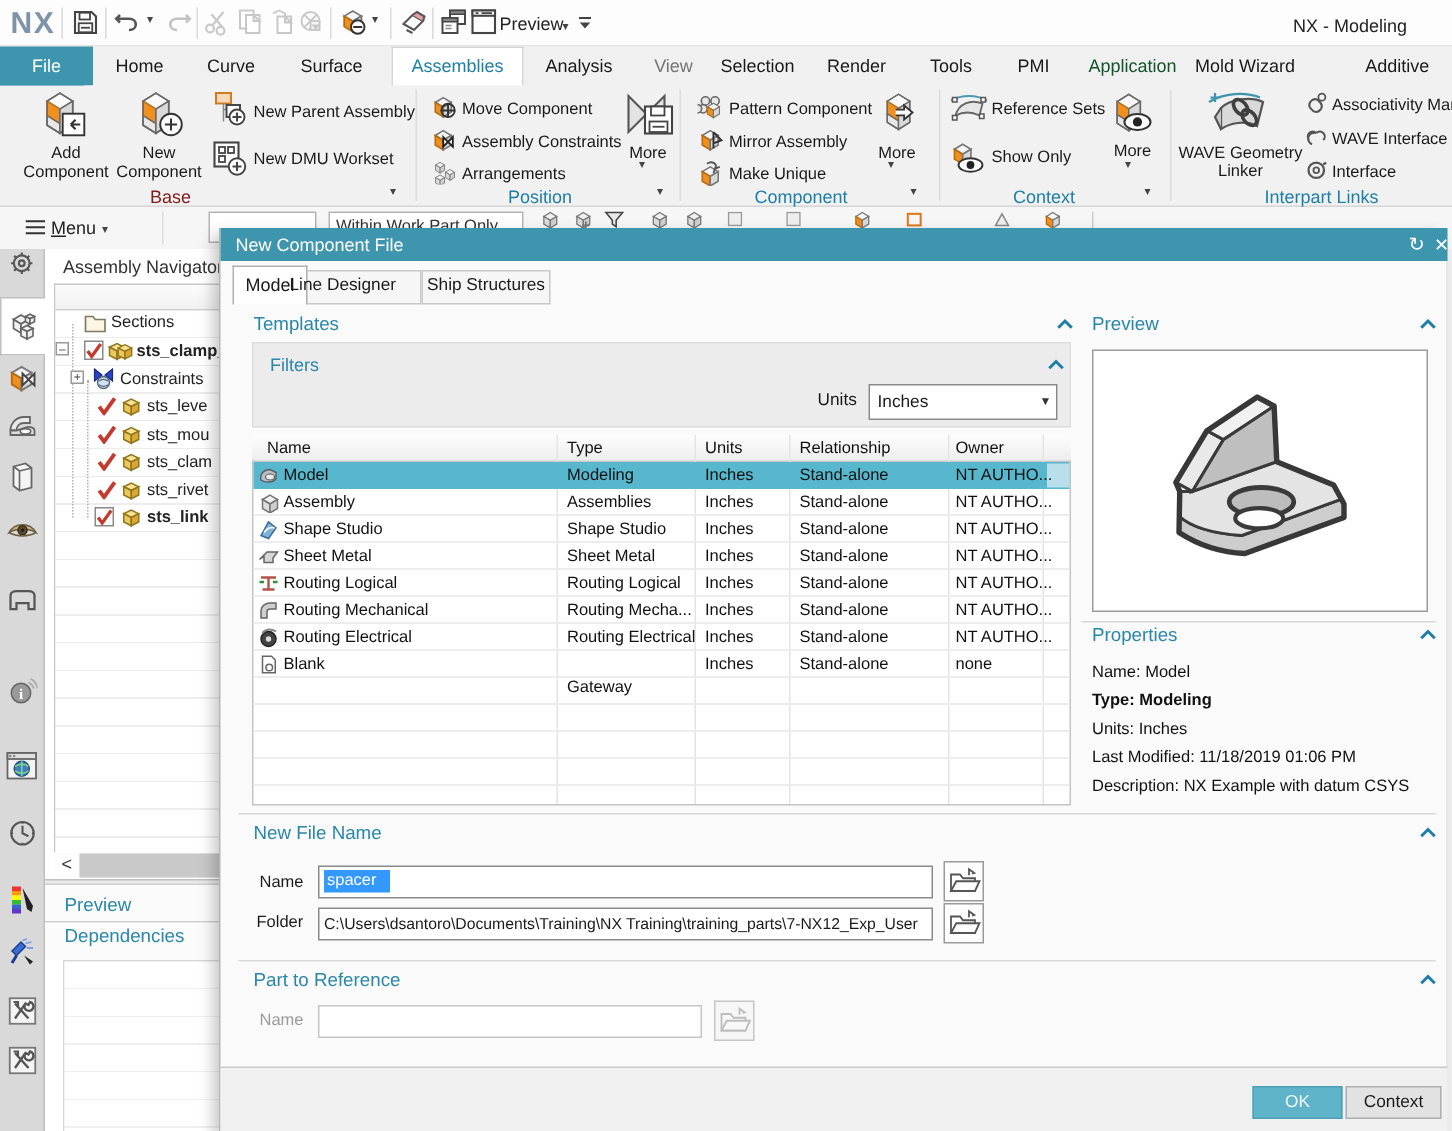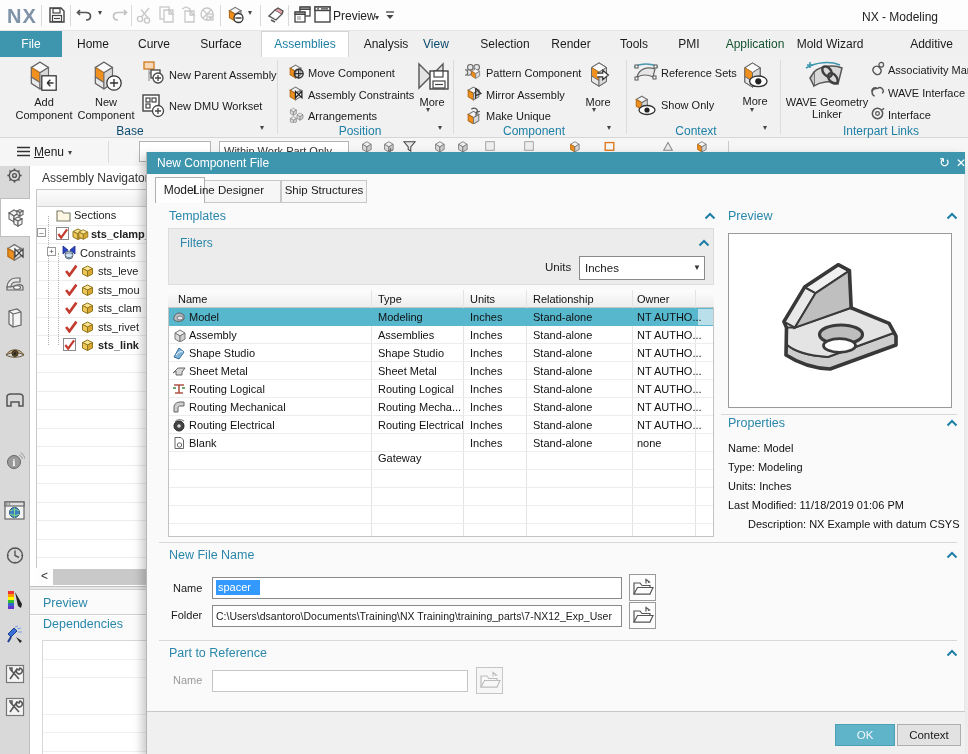--- a/index.html
+++ b/index.html
@@ -101,21 +101,21 @@
 
   <div class="abs" style="left:0;top:31px;width:968px;height:26px;background:#f0f0f0;"></div>
   <div class="abs" style="left:0;top:31px;width:62px;height:26px;background:#3e96ae;color:#fff;font-size:12px;text-align:center;line-height:26px;">File</div>
   <div class="abs" style="left:261px;top:31px;width:88px;height:26px;background:#fff;border:1px solid #d5d5d5;border-bottom:none;"></div>
   <div id="ribbon-tabs">
     <div class="abs" style="left:62px;top:37px;width:62px;font-size:12px;color:#1a1a1a;text-align:center;">Home</div>
     <div class="abs" style="left:124px;top:37px;width:60px;font-size:12px;color:#1a1a1a;text-align:center;">Curve</div>
     <div class="abs" style="left:184px;top:37px;width:74px;font-size:12px;color:#1a1a1a;text-align:center;">Surface</div>
     <div class="abs" style="left:261px;top:37px;width:88px;font-size:12px;color:#1d7fa5;text-align:center;">Assemblies</div>
     <div class="abs" style="left:349px;top:37px;width:74px;font-size:12px;color:#1a1a1a;text-align:center;">Analysis</div>
-    <div class="abs" style="left:423px;top:37px;width:52px;font-size:12px;color:#0c4a6e;">View</div>
+    <div class="abs" style="left:423px;top:37px;width:52px;font-size:12px;color:#737373;text-align:center;">View</div>
     <div class="abs" style="left:466px;top:37px;width:78px;font-size:12px;color:#1a1a1a;text-align:center;">Selection</div>
     <div class="abs" style="left:540px;top:37px;width:62px;font-size:12px;color:#1a1a1a;text-align:center;">Render</div>
     <div class="abs" style="left:606px;top:37px;width:56px;font-size:12px;color:#1a1a1a;text-align:center;">Tools</div>
     <div class="abs" style="left:667px;top:37px;width:44px;font-size:12px;color:#1a1a1a;text-align:center;">PMI</div>
     <div class="abs" style="left:710px;top:37px;width:90px;font-size:12px;color:#14532d;text-align:center;">Application</div>
     <div class="abs" style="left:785px;top:37px;width:90px;font-size:12px;color:#1a1a1a;text-align:center;">Mold Wizard</div>
     <div class="abs" style="left:895px;top:37px;width:73px;font-size:12px;color:#1a1a1a;text-align:center;">Additive</div>
   </div>
 
   <svg width="0" height="0" style="position:absolute">
@@ -188,21 +188,21 @@
     <div class="abs lbl" style="left:169px;top:69px;">New Parent Assembly</div>
     <svg class="abs" style="left:142px;top:94px;" width="23" height="24" viewBox="0 0 23 24">
       <rect x="1" y="1" width="16" height="16" fill="#fff" stroke="#444" stroke-width="1.4"></rect>
       <rect x="4" y="4" width="4" height="4" fill="#fff" stroke="#444" stroke-width="1.2"></rect>
       <rect x="10" y="4" width="4" height="4" fill="#fff" stroke="#444" stroke-width="1.2"></rect>
       <rect x="4" y="10" width="4" height="4" fill="#fff" stroke="#444" stroke-width="1.2"></rect>
       <circle cx="16" cy="17" r="5.5" fill="#fff" stroke="#444" stroke-width="1.3"></circle>
         <path d="M16,14 L16,20 M13,17 L19,17" stroke="#444" stroke-width="1.3"></path>
     </svg>
     <div class="abs lbl" style="left:169px;top:100px;">New DMU Workset</div>
-    <div class="abs" style="left:100px;top:124px;width:60px;text-align:center;font-size:12px;color:#0c4a6e;">Base</div>
+    <div class="abs" style="left:100px;top:124px;width:60px;text-align:left;font-size:12px;color:#7f1d1d;">Base</div>
     <div class="abs" style="left:260px;top:123px;font-size:8px;color:#444;">▾</div>
 
     <svg class="abs" style="left:287px;top:63px;" width="17" height="17" viewBox="0 0 16 16">
         <use href="#ocube"></use>
         <circle cx="11" cy="10" r="4.2" fill="none" stroke="#333" stroke-width="1.2"></circle>
         <path d="M11,5.5 L11,14.5 M6.5,10 L15.5,10" stroke="#333" stroke-width="1.2"></path>
       </svg>
     <div class="abs lbl" style="left:308px;top:67px;">Move Component</div>
     <svg class="abs" style="left:287px;top:85px;" width="17" height="17" viewBox="0 0 16 16">
         <use href="#ocube"></use>
@@ -710,24 +710,24 @@
         <ellipse cx="113" cy="101.5" rx="21.5" ry="9.5" fill="#bdbdbd" stroke="#3a3a3a" stroke-width="3.2"></ellipse>
         <ellipse cx="111.5" cy="112.5" rx="16" ry="6.8" fill="#fdfdfd" stroke="#3a3a3a" stroke-width="2.8"></ellipse>
         <path d="M58.5,94.6 L55.9,88.6 L76.6,54.1 L110.2,31.7 L121.4,37.7 L123.2,74.8 L161.1,90.3 L166.3,99.8 L168,103 L168,112 L102,136 Q78,135 58,122 Z" fill="none" stroke="#383838" stroke-width="3.6" stroke-linejoin="round"></path>
       </svg>
       <div class="abs" style="left:574px;top:262px;width:236px;height:1px;background:#d8d8d8;"></div>
       <div class="sect" style="left:581px;top:264px;">Properties</div>
       <svg class="abs" style="left:799px;top:267px;" width="12" height="8" viewBox="0 0 12 8">
           <path d="M1.5,6.5 L6,2 L10.5,6.5" fill="none" stroke="#1d7fa5" stroke-width="2"></path>
         </svg>
       <div class="cel" style="left:581px;top:290px;">Name: Model</div>
-      <div class="cel" style="left:581px;top:309px;">Type: Modeling</div>
+      <div class="cel" style="left:581px;top:309px;font-weight:bold;">Type: Modeling</div>
       <div class="cel" style="left:581px;top:328px;">Units: Inches</div>
       <div class="cel" style="left:581px;top:347px;">Last Modified: 11/18/2019 01:06 PM</div>
-      <div class="cel" style="left:581px;top:366px;margin-left:20px;">Description: NX Example with datum CSYS</div>
+      <div class="cel" style="left:581px;top:366px;">Description: NX Example with datum CSYS</div>
     </div>
     <div id="dlg-bottom">
       <div class="abs" style="left:12px;top:390px;width:798px;height:1px;background:#d8d8d8;"></div>
       <div class="sect" style="left:22px;top:396px;">New File Name</div>
       <svg class="abs" style="left:799px;top:399px;" width="12" height="8" viewBox="0 0 12 8">
           <path d="M1.5,6.5 L6,2 L10.5,6.5" fill="none" stroke="#1d7fa5" stroke-width="2"></path>
         </svg>
       <div class="abs lbl" style="left:26px;top:430px;">Name</div>
       <div class="abs" style="left:65px;top:425px;width:410px;height:22px;background:#fff;border:1px solid #8a8a8a;"></div>
       <div class="abs" style="left:69px;top:428px;width:44px;height:15px;background:#3399ff;"></div>

